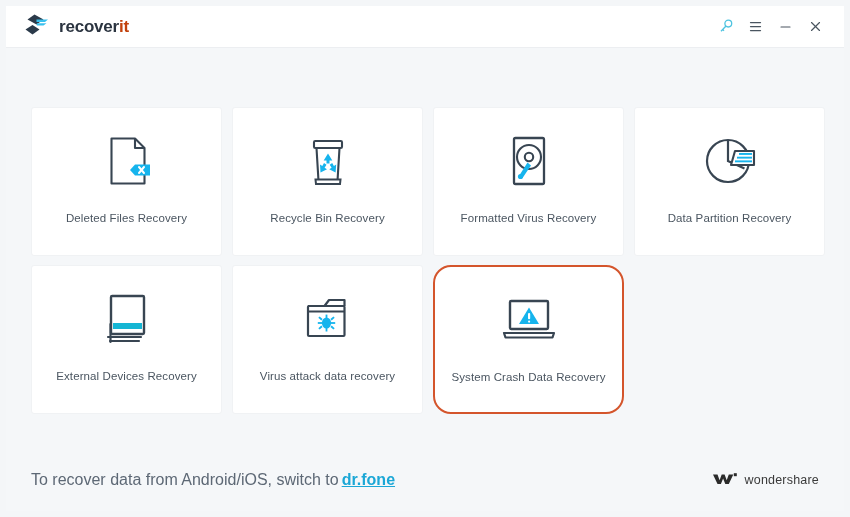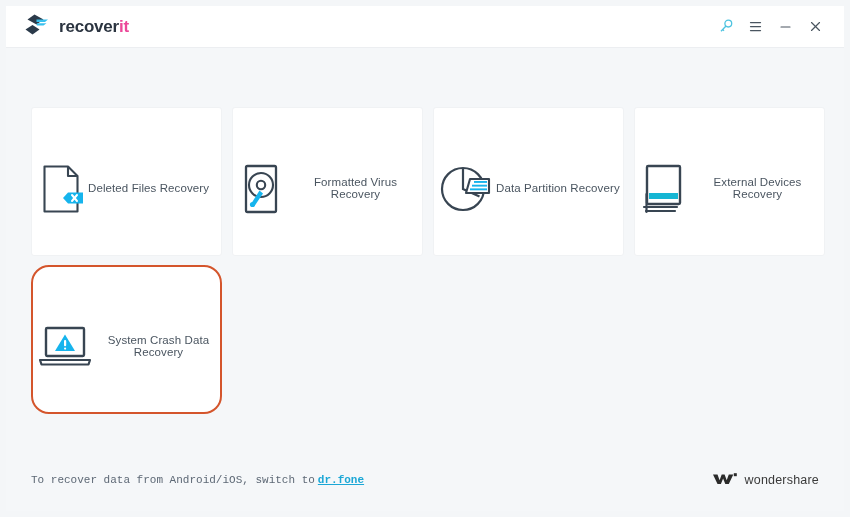--- a/index.html
+++ b/index.html
@@ -40,21 +40,21 @@
     align-items: center;
     gap: 9px;
   }
   .brand-logo { display:block; }
   .brand-text {
     font-size: 17px;
     font-weight: bold;
     letter-spacing: -0.2px;
     color: #2b3440;
   }
-  .brand-text .accent { color: #ec4899; text-align: right; }
+  .brand-text .accent { color: #c2410c; text-align: right; }
 
   .titlebar-spacer { flex: 1; }
 
   .win-controls {
     display: flex;
     align-items: center;
     gap: 0px;
   }
   .win-btn {
     width: 30px;
@@ -87,22 +87,21 @@
     grid-template-columns: repeat(4, 191px);
     grid-template-rows: 149px 149px;
     gap: 9px 10px;
   }
 
   .card {
     position: relative;
     background: #ffffff;
     border-radius: 3px;
     display: flex;
-    flex-direction: row;
-    align-items: center;
+    flex-direction: column;
     justify-content: flex-start;
     cursor: pointer;
     box-sizing: border-box;
     border: 1px solid #f0f2f4;
   }
   .card.selected {
     border: 2px solid #d4552c;
     border-radius: 18px;
   }
   .card-icon {
@@ -125,23 +124,22 @@
   .footer {
     position: absolute;
     left: 25px;
     right: 25px;
     bottom: 20px;
     height: 22px;
     display: flex;
     align-items: center;
   }
   .footer-note {
-    font-size: 11px;
+    font-size: 16px;
     color: #5d6875;
-    font-family: Liberation Mono, monospace;
   }
   .footer-link {
     color: #1ba7d6;
     font-weight: bold;
     text-decoration: underline;
     cursor: pointer;
     padding-left: 3px;
   }
   .footer-spacer { flex: 1; }
   .ws-brand {
@@ -217,20 +215,35 @@
             <path d="M31 38 L36 32.5 H51 V43.5 H36 Z" fill="#16b4ed"></path>
             <g stroke="#ffffff" stroke-width="2" stroke-linecap="round">
               <path d="M40 35 L45 41"></path>
               <path d="M45 35 L40 41"></path>
             </g>
           </svg>
         </div>
         <div class="card-label">Deleted Files Recovery</div>
       </div>
 
+      <div class="card">
+        <div class="card-icon">
+          <svg width="56" height="58" viewBox="0 0 56 58">
+            <rect x="14" y="9" width="28" height="7" rx="1.2" fill="#ffffff" stroke="#384552" stroke-width="2.1"></rect>
+            <path d="M16.5 16 H39.5 L37.5 49 H18.5 Z" fill="#ffffff" stroke="#384552" stroke-width="2.1" stroke-linejoin="round"></path>
+            <path d="M15.5 47.5 H40.5 L40 52 H16 Z" fill="#ffffff" stroke="#384552" stroke-width="2"></path>
+            <g fill="#16b4ed">
+              <path d="M28 21.5 L32.3 28.6 L29.5 28.6 L29.5 31.6 L26.5 31.6 L26.5 28.6 L23.7 28.6 Z"></path>
+              <path d="M20.5 40.5 L20.0 32.4 L22.3 33.9 L24.0 31.1 L26.5 32.7 L24.6 35.7 L27.0 37.2 Z"></path>
+              <path d="M35.6 40.5 L29.2 37.2 L31.6 35.7 L29.7 32.7 L32.2 31.1 L33.9 33.9 L36.2 32.4 Z"></path>
+            </g>
+          </svg>
+        </div>
+        <div class="card-label">Recycle Bin Recovery</div>
+      </div>
 
       <div class="card">
         <div class="card-icon">
           <svg width="56" height="58" viewBox="0 0 56 58">
             <rect x="13" y="6" width="30" height="46" rx="1.5" fill="#ffffff" stroke="#384552" stroke-width="2.3"></rect>
             <circle cx="28" cy="25" r="12" fill="none" stroke="#384552" stroke-width="2.1"></circle>
             <circle cx="28" cy="25" r="4.2" fill="none" stroke="#384552" stroke-width="2.1"></circle>
             <path d="M18 44 L26.5 30.5 L30 33.5 L21.5 46 Z" fill="#16b4ed"></path>
             <circle cx="19.5" cy="44.5" r="2.6" fill="#16b4ed"></circle>
           </svg>
@@ -261,20 +274,41 @@
             <rect x="12" y="6" width="33" height="38" rx="1.2" fill="#ffffff" stroke="#384552" stroke-width="2.4"></rect>
             <rect x="14" y="33" width="29" height="6" fill="#15b6d4"></rect>
             <path d="M9 47 H42" stroke="#384552" stroke-width="2.2" stroke-linecap="round"></path>
             <path d="M11 51 H40" stroke="#384552" stroke-width="2.2" stroke-linecap="round"></path>
             <path d="M11.5 34 V52" stroke="#384552" stroke-width="2.2" stroke-linecap="round"></path>
           </svg>
         </div>
         <div class="card-label">External Devices Recovery</div>
       </div>
 
+      <div class="card">
+        <div class="card-icon">
+          <svg width="58" height="58" viewBox="0 0 58 58">
+            <path d="M9 16 H25.5 L30 10 H45.5 V16" fill="#ffffff" stroke="#384552" stroke-width="2.2" stroke-linejoin="round"></path>
+            <rect x="9" y="16" width="36.5" height="30" rx="1" fill="#ffffff" stroke="#384552" stroke-width="2.2"></rect>
+            <path d="M9 21.5 H45.5" stroke="#384552" stroke-width="2"></path>
+            <g fill="#16b4ed">
+              <ellipse cx="27.5" cy="33" rx="4.6" ry="5.6"></ellipse>
+              <rect x="26.6" y="24.6" width="1.8" height="4"></rect>
+              <rect x="26.6" y="37.5" width="1.8" height="4"></rect>
+              <rect x="18.8" y="32.1" width="4.2" height="1.8"></rect>
+              <rect x="32" y="32.1" width="4.2" height="1.8"></rect>
+              <path d="M20.6 26.4 L23.6 29.1 L22.3 30.4 L19.3 27.7 Z"></path>
+              <path d="M34.4 26.4 L31.4 29.1 L32.7 30.4 L35.7 27.7 Z"></path>
+              <path d="M20.6 39.6 L23.6 36.9 L22.3 35.6 L19.3 38.3 Z"></path>
+              <path d="M34.4 39.6 L31.4 36.9 L32.7 35.6 L35.7 38.3 Z"></path>
+            </g>
+          </svg>
+        </div>
+        <div class="card-label">Virus attack data recovery</div>
+      </div>
 
       <div class="card selected">
         <div class="card-icon">
           <svg width="64" height="58" viewBox="0 0 64 58">
             <rect x="13" y="10" width="38" height="28" rx="1.2" fill="#ffffff" stroke="#384552" stroke-width="2.4"></rect>
             <path d="M7 42 H57 L55.5 46.5 H8.5 Z" fill="#ffffff" stroke="#384552" stroke-width="2.2" stroke-linejoin="round"></path>
             <path d="M13 38 H51" stroke="#384552" stroke-width="2.2"></path>
             <path d="M32 16.5 L42 33 H22 Z" fill="#16b4ed"></path>
             <g fill="#ffffff">
               <rect x="31" y="22" width="2.2" height="6.2" rx="1"></rect>

